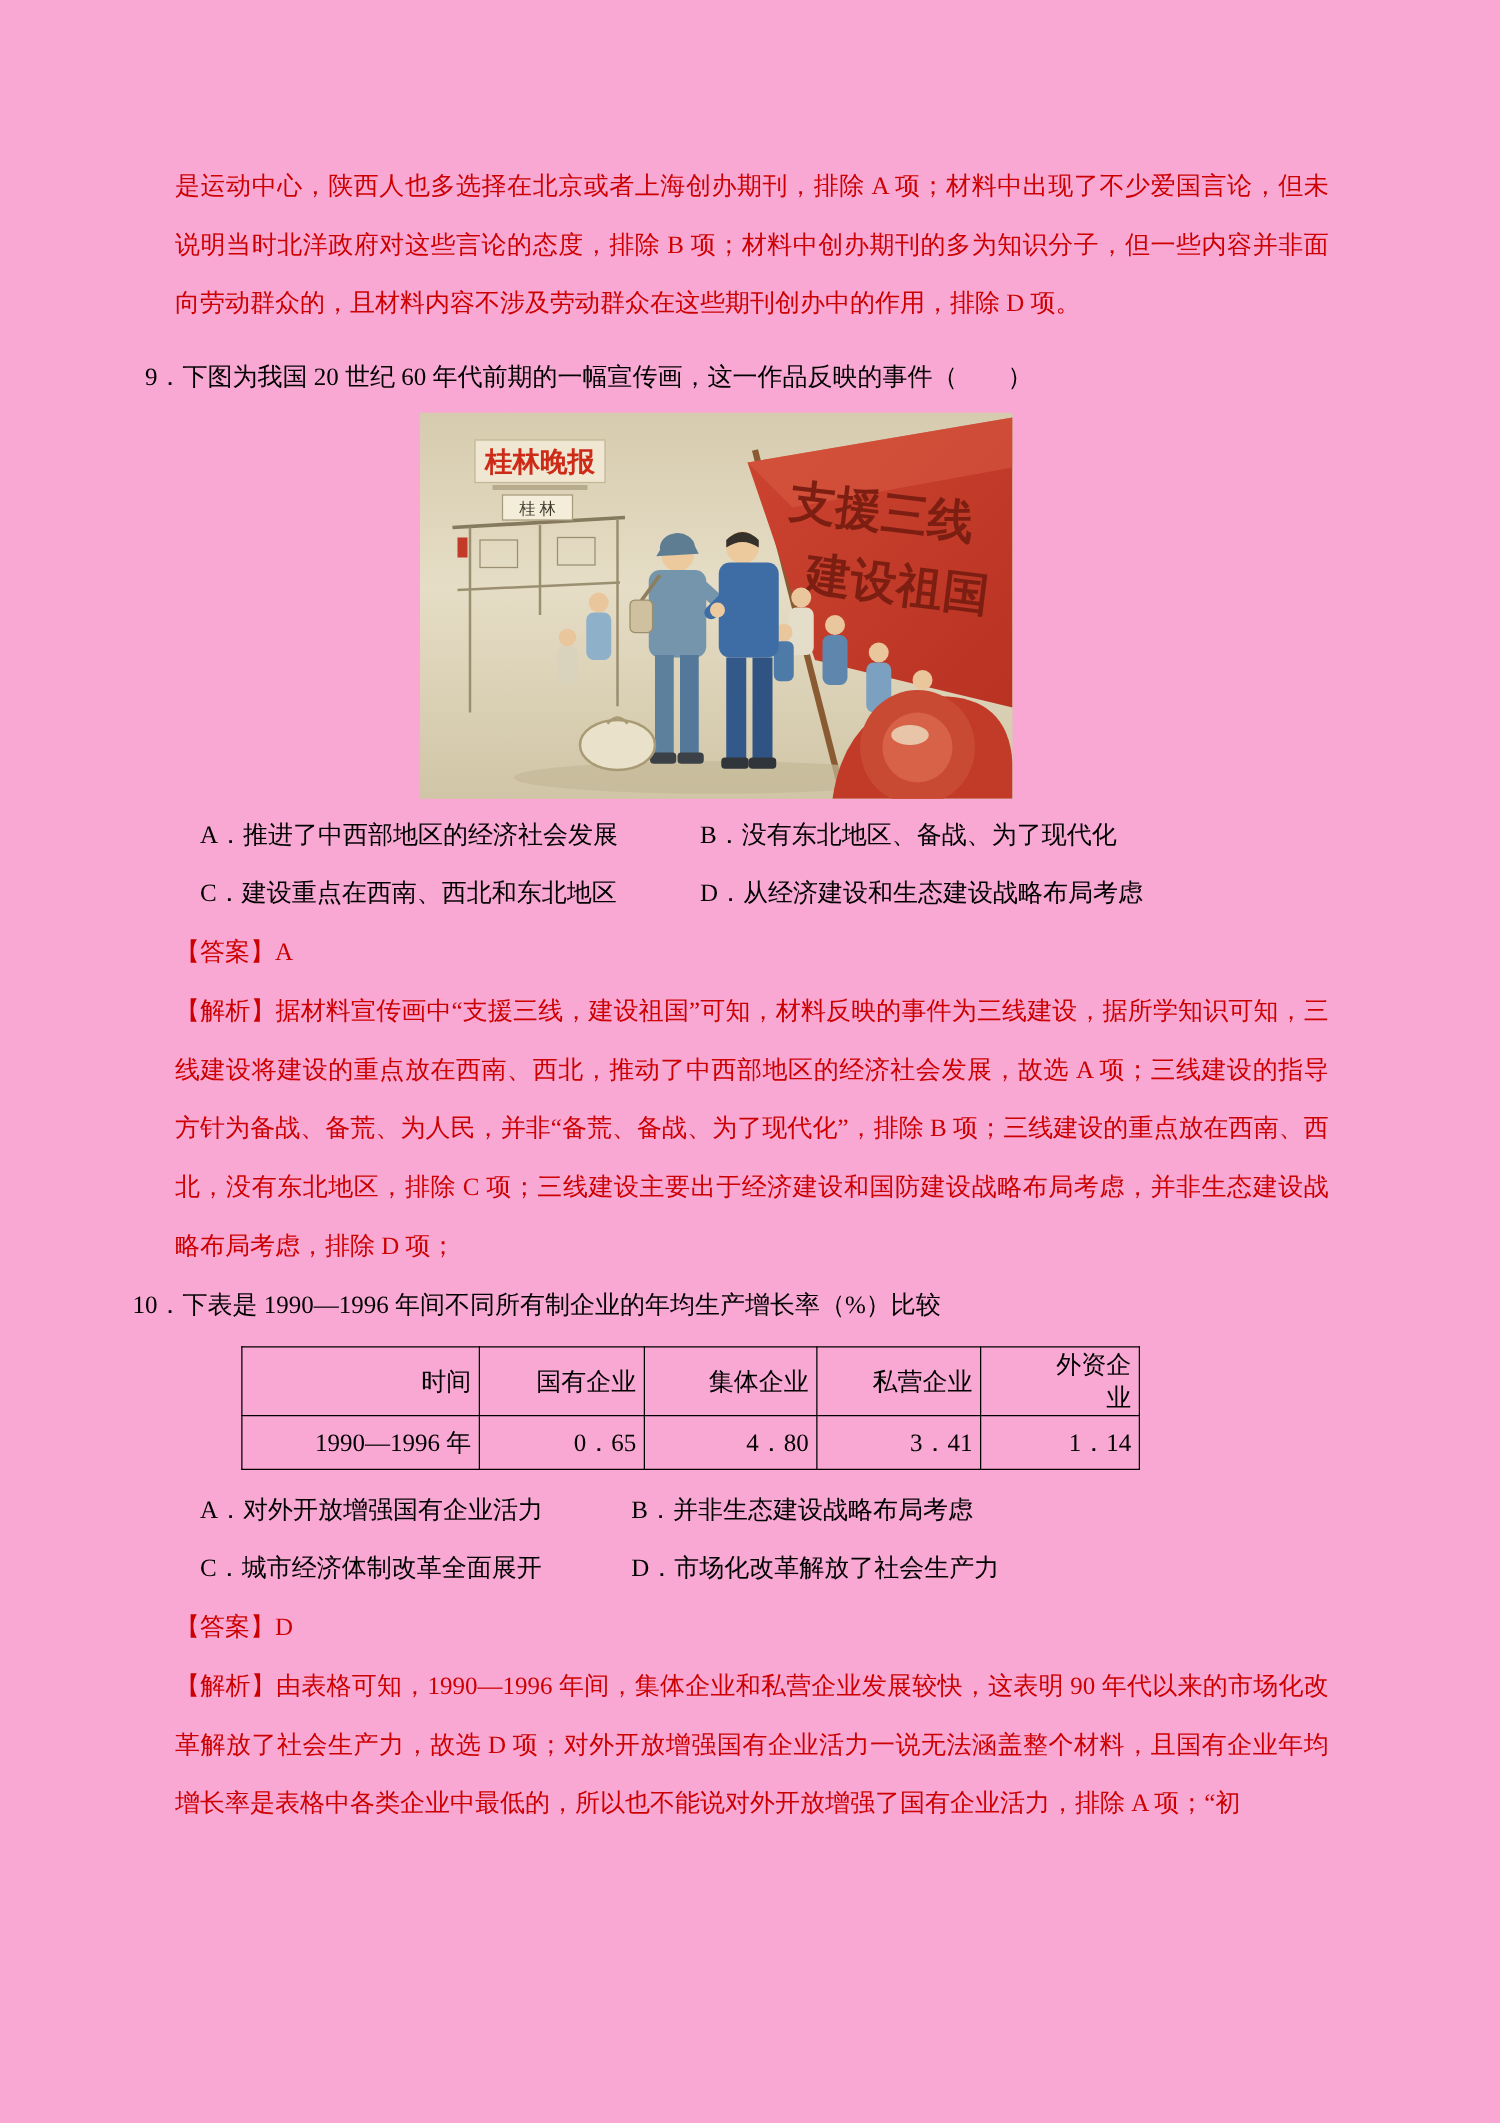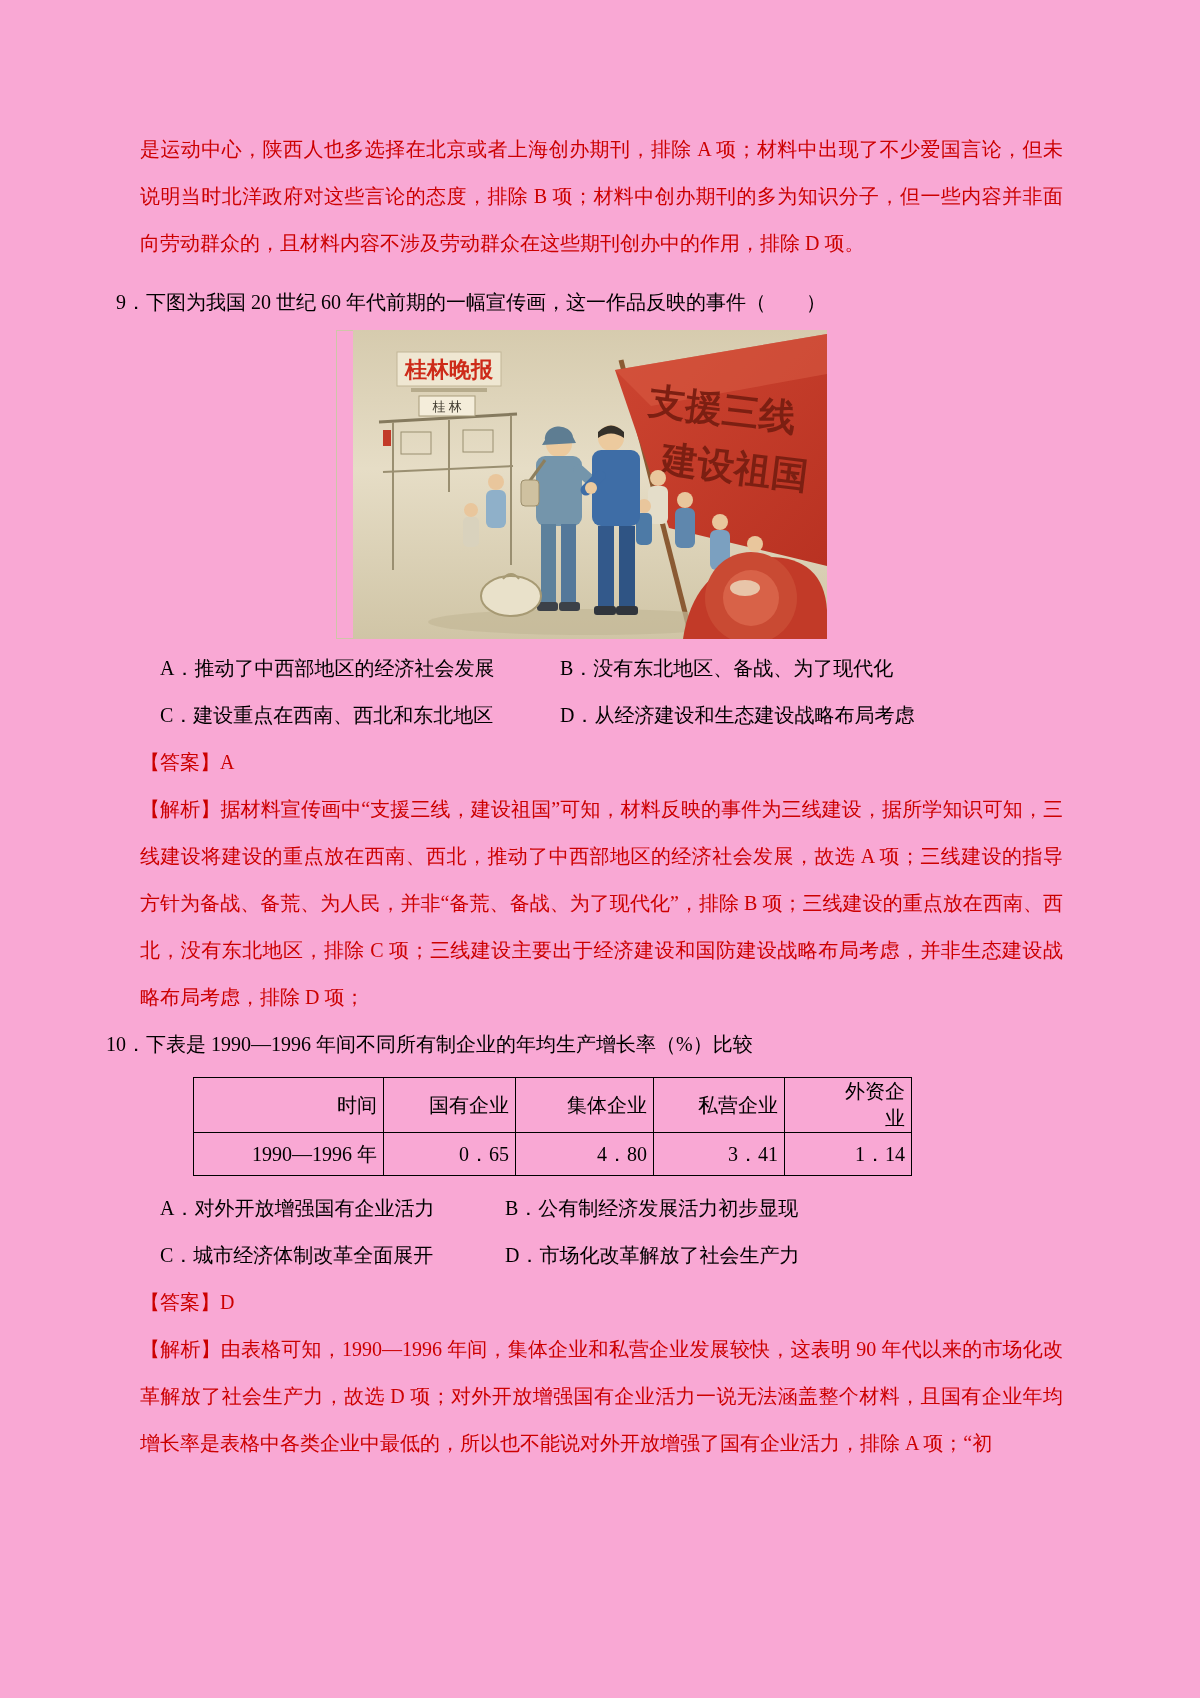--- a/index.html
+++ b/index.html
@@ -18,21 +18,20 @@
   }
   .red { color:#cc0000; }
   .para { font-size:20px; line-height:47px; text-align:justify; }
   .stem { font-size:20px; line-height:47px; }
   .q9stem  { margin-left:-24px; margin-top:12px; }
   .q10stem { margin-left:-34px; }
   .poster-wrap {
     width:474px; height:309px;
     margin:4px 0 6px 196px;
     box-shadow:0 0 0 1px #cfc5a8 inset;
-    padding-left:17px;
   }
   .poster-wrap svg { display:block; }
   .opt-row { display:flex; font-size:20px; line-height:47px; margin-left:20px; }
   .opt-row .col1 { flex:none; }
   .q9row .col1  { width:400px; }
   .q10row .col1 { width:345px; }
   .ansline { font-size:20px; line-height:47px; }
   .prompt { font-size:20px; line-height:47px; margin-left:20px; }
   .q10table { border-collapse:collapse; margin:9px 0 9px 53px; font-size:20px; }
   .q10table td {
@@ -162,21 +161,21 @@
       <g>
         <path d="M330,309 Q340,240 400,228 Q470,220 474,280 L474,309 Z" fill="#c23a28"></path>
         <circle cx="398" cy="268" r="46" fill="#c94a33"></circle>
         <circle cx="398" cy="268" r="28" fill="#d86248"></circle>
         <ellipse cx="392" cy="258" rx="15" ry="8" fill="#ecdfc2" opacity="0.8"></ellipse>
       </g>
     </svg>
   </div>
 
   <div class="opt-row q9row">
-    <span class="col1">A．推动了中西部地区的经济社会发展</span>
+    <span class="col1">A．推进了中西部地区的经济社会发展</span>
     <span>B．没有东北地区、备战、为了现代化</span>
   </div>
   <div class="opt-row q9row">
     <span class="col1">C．建设重点在西南、西北和东北地区</span>
     <span>D．从经济建设和生态建设战略布局考虑</span>
   </div>
 
   <p class="ansline red"><span>【答案】</span><span>A</span></p>
 
   <p class="para red"><span>【解析】</span><span>据材料宣传画中“支援三线，建设祖国”可知，材料反映的事件为三线建设，据所学知识可知，三线建设将建设的重点放在西南、西北，推动了中西部地区的经济社会发展，故选 A 项；三线建设的指导方针为备战、备荒、为人民，并非“备荒、备战、为了现代化”，排除 B 项；三线建设的重点放在西南、西北，没有东北地区，排除 C 项；三线建设主要出于经济建设和国防建设战略布局考虑，并非生态建设战略布局考虑，排除 D 项；</span></p>
@@ -198,21 +197,21 @@
         <td>4．80</td>
         <td>3．41</td>
         <td>1．14</td>
       </tr>
     </tbody>
   </table>
 
 
   <div class="opt-row q10row">
     <span class="col1">A．对外开放增强国有企业活力</span>
-    <span>B．公有制经济发展活力初步显现</span>
+    <span>B．并非生态建设战略布局考虑</span>
   </div>
   <div class="opt-row q10row">
     <span class="col1">C．城市经济体制改革全面展开</span>
     <span>D．市场化改革解放了社会生产力</span>
   </div>
 
   <p class="ansline red"><span>【答案】</span><span>D</span></p>
 
   <p class="para red"><span>【解析】</span><span>由表格可知，1990—1996 年间，集体企业和私营企业发展较快，这表明 90 年代以来的市场化改革解放了社会生产力，故选 D 项；对外开放增强国有企业活力一说无法涵盖整个材料，且国有企业年均增长率是表格中各类企业中最低的，所以也不能说对外开放增强了国有企业活力，排除 A 项；“初</span></p>
 

